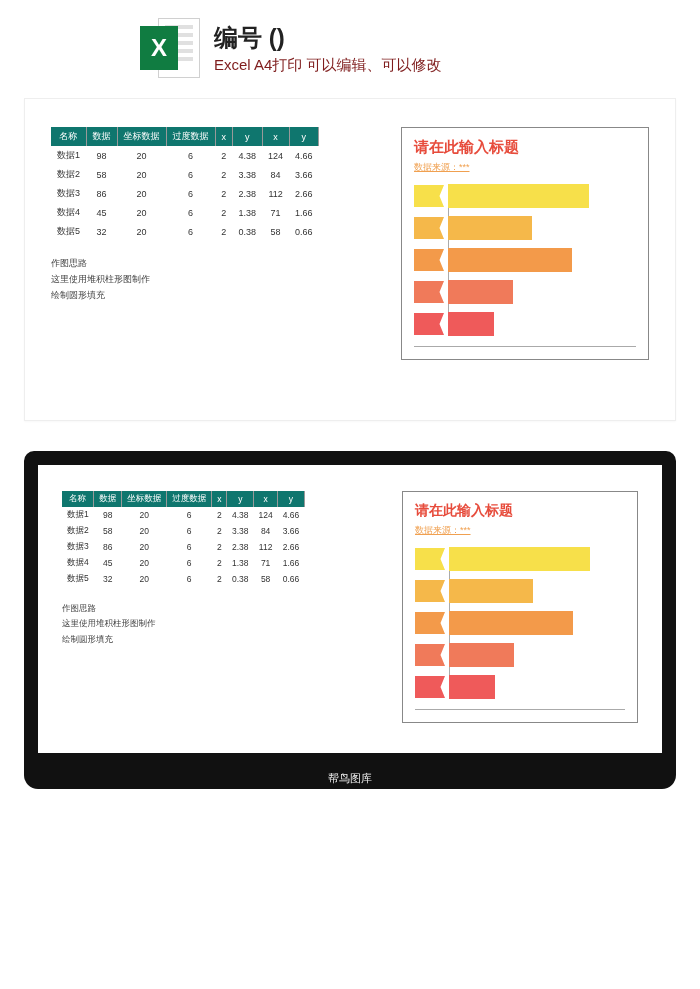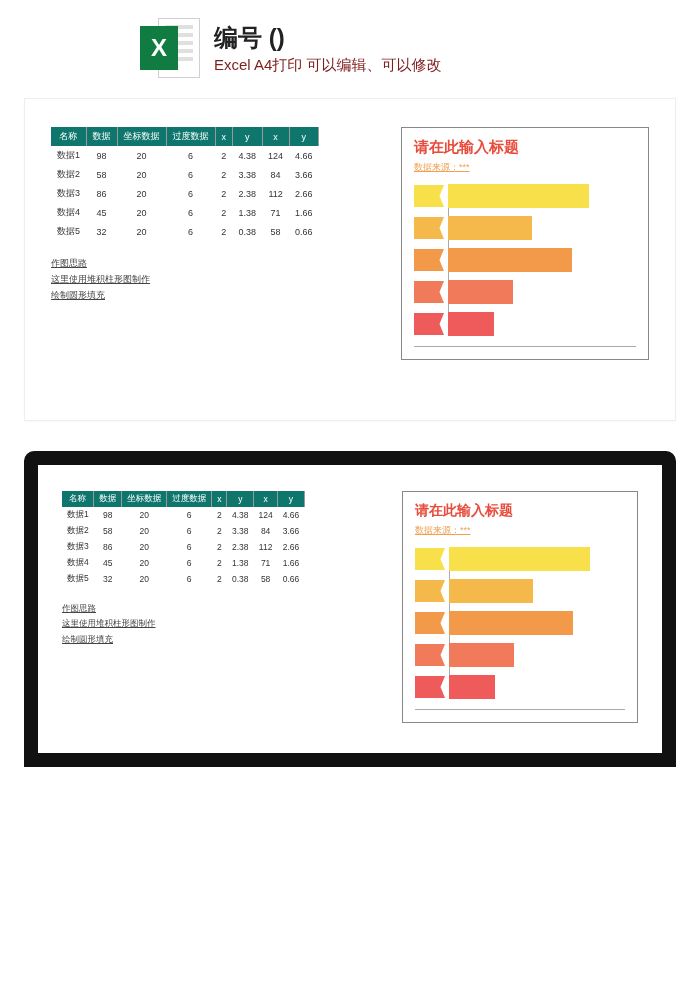--- a/index.html
+++ b/index.html
@@ -28,21 +28,21 @@
 .content-row { display: flex; gap: 16px; align-items: flex-start; }
 .left-col { flex: 0 0 auto; }
 
 
 .data-table { border-collapse: collapse; font-size: 9px; margin-bottom: 14px; }
 .data-table th { background: #0f766e; color: #fff; font-weight: normal; padding: 3px 6px; text-align: center; white-space: nowrap; border-right: 1px solid #999; }
 .data-table td { padding: 3px 6px; text-align: center; color: #333; white-space: nowrap; }
 .data-table td:first-child { text-align: center; font-weight: 500; margin-top: 12px; }
 
 
-.notes { font-size: 9px; color: #444; line-height: 1.8; text-decoration: underline; }
+.notes { font-size: 9px; color: #444; line-height: 1.8; }
 
 
 .chart-box { border: 1px solid #888; padding: 10px 12px 12px 12px; width: 248px; background: #fff; margin-left: auto; }
 .chart-title { color: #e74c3c; font-size: 15px; font-weight: bold; margin-bottom: 4px; }
 .chart-src { color: #f0a050; font-size: 9px; margin-bottom: 10px; text-decoration: underline; }
 .bars { display: flex; flex-direction: column; gap: 8px; position: relative; padding-bottom: 6px; }
 .bar-row { display: flex; align-items: center; height: 24px; }
 .tag { width: 30px; height: 22px; position: relative; flex-shrink: 0; }
 .tag::after { content: ""; position: absolute; right: -6px; top: 0; bottom: 0; width: 0; height: 0; border-top: 11px solid transparent; border-bottom: 11px solid transparent; border-left: 6px solid var(--c); display:none;}
 .tag { background: var(--c); clip-path: polygon(0 0, 100% 0, 85% 50%, 100% 100%, 0 100%); }
@@ -277,13 +277,16 @@
             </div>
             <div class="bar-row">
               <div class="tag" style="--c: #ef5a5a;"></div>
               <div class="bar" style="background: rgb(239, 90, 90); width: 46.08px; margin-left: 4px;"></div>
             </div>
           </div>
         <div class="axis-line"></div>
       </div>
     </div>
   </div>
+  <div class="laptop-base">
+    <span>帮鸟图库</span>
+  </div>
 </div>
 
 </body></html>

